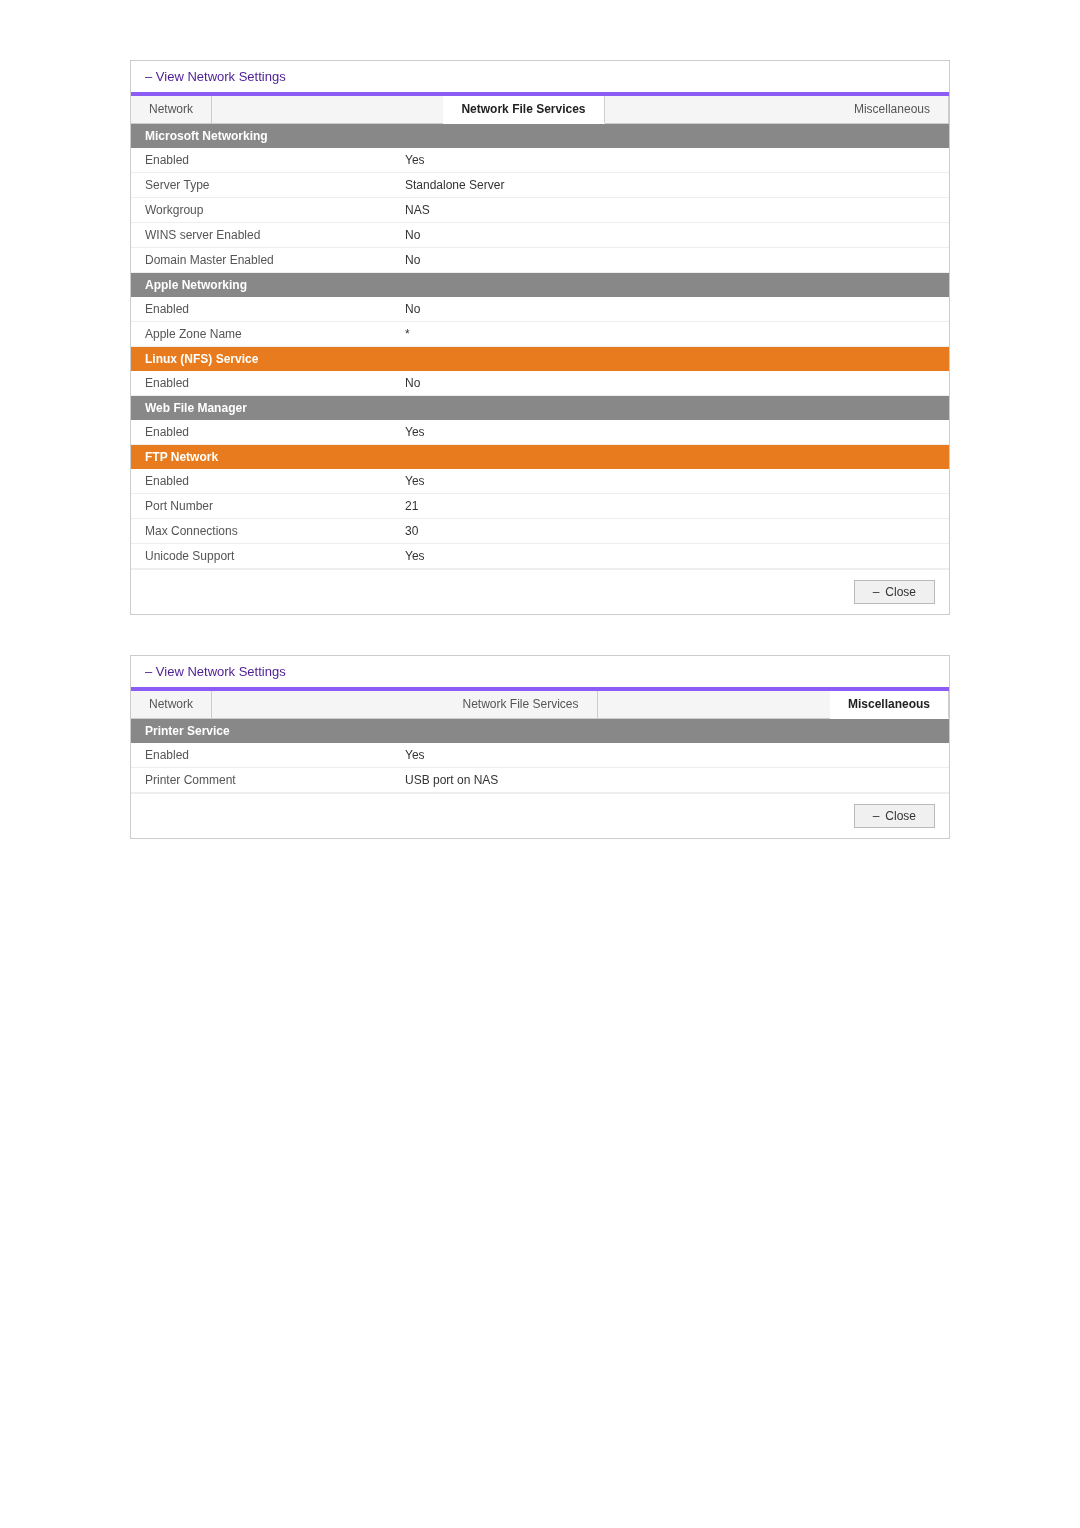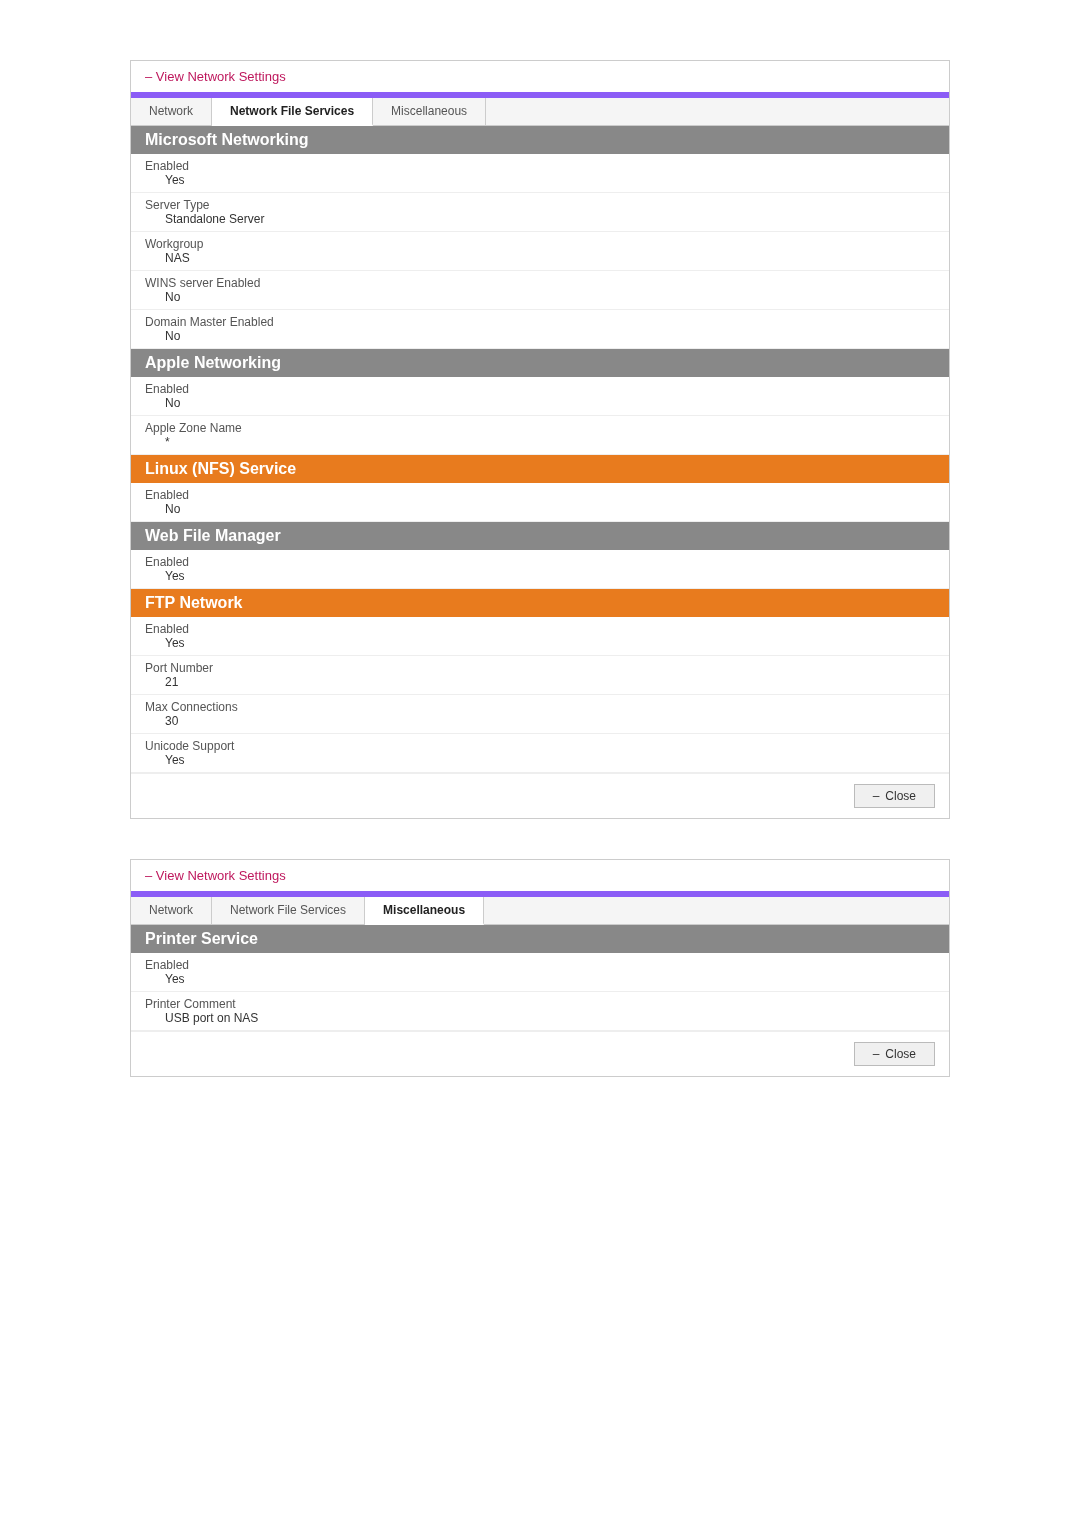--- a/index.html
+++ b/index.html
@@ -29,29 +29,30 @@
     }
 
     .panel-title-bar {
       padding: 8px 14px;
       font-size: 13px;
       color: #c0392b;
       font-weight: normal;
     }
 
     .panel-title-bar span {
-      color: #be185d;
+      color: #4c1d95;
       margin-right: 8px;
     }
 
     .tabs-row {
       display: flex;
       border-bottom: 1px solid #ccc;
-      border-top: 6px solid #8b5cf6;
+      border-top: 4px solid #8b5cf6;
       background: #f5f5f5;
+      justify-content: space-between;
     }
 
     .tab {
       padding: 6px 18px;
       font-size: 12px;
       color: #555;
       cursor: pointer;
       border-right: 1px solid #ccc;
     }
 
@@ -60,33 +61,32 @@
       font-weight: bold;
       color: #222;
       border-bottom: 2px solid #fff;
       margin-bottom: -1px;
     }
 
     .section-header {
       background: #888;
       color: #fff;
       padding: 5px 14px;
-      font-size: 16px;
+      font-size: 12px;
       font-weight: bold;
     }
 
     .section-header.orange {
       background: #e87b1e;
     }
 
     .row {
       display: flex;
       border-bottom: 1px solid #eee;
       padding: 5px 14px;
-      flex-direction: column;
     }
 
     .row:last-of-type {
       border-bottom: none;
     }
 
     .row-label {
       width: 240px;
       color: #555;
       font-size: 12px;

